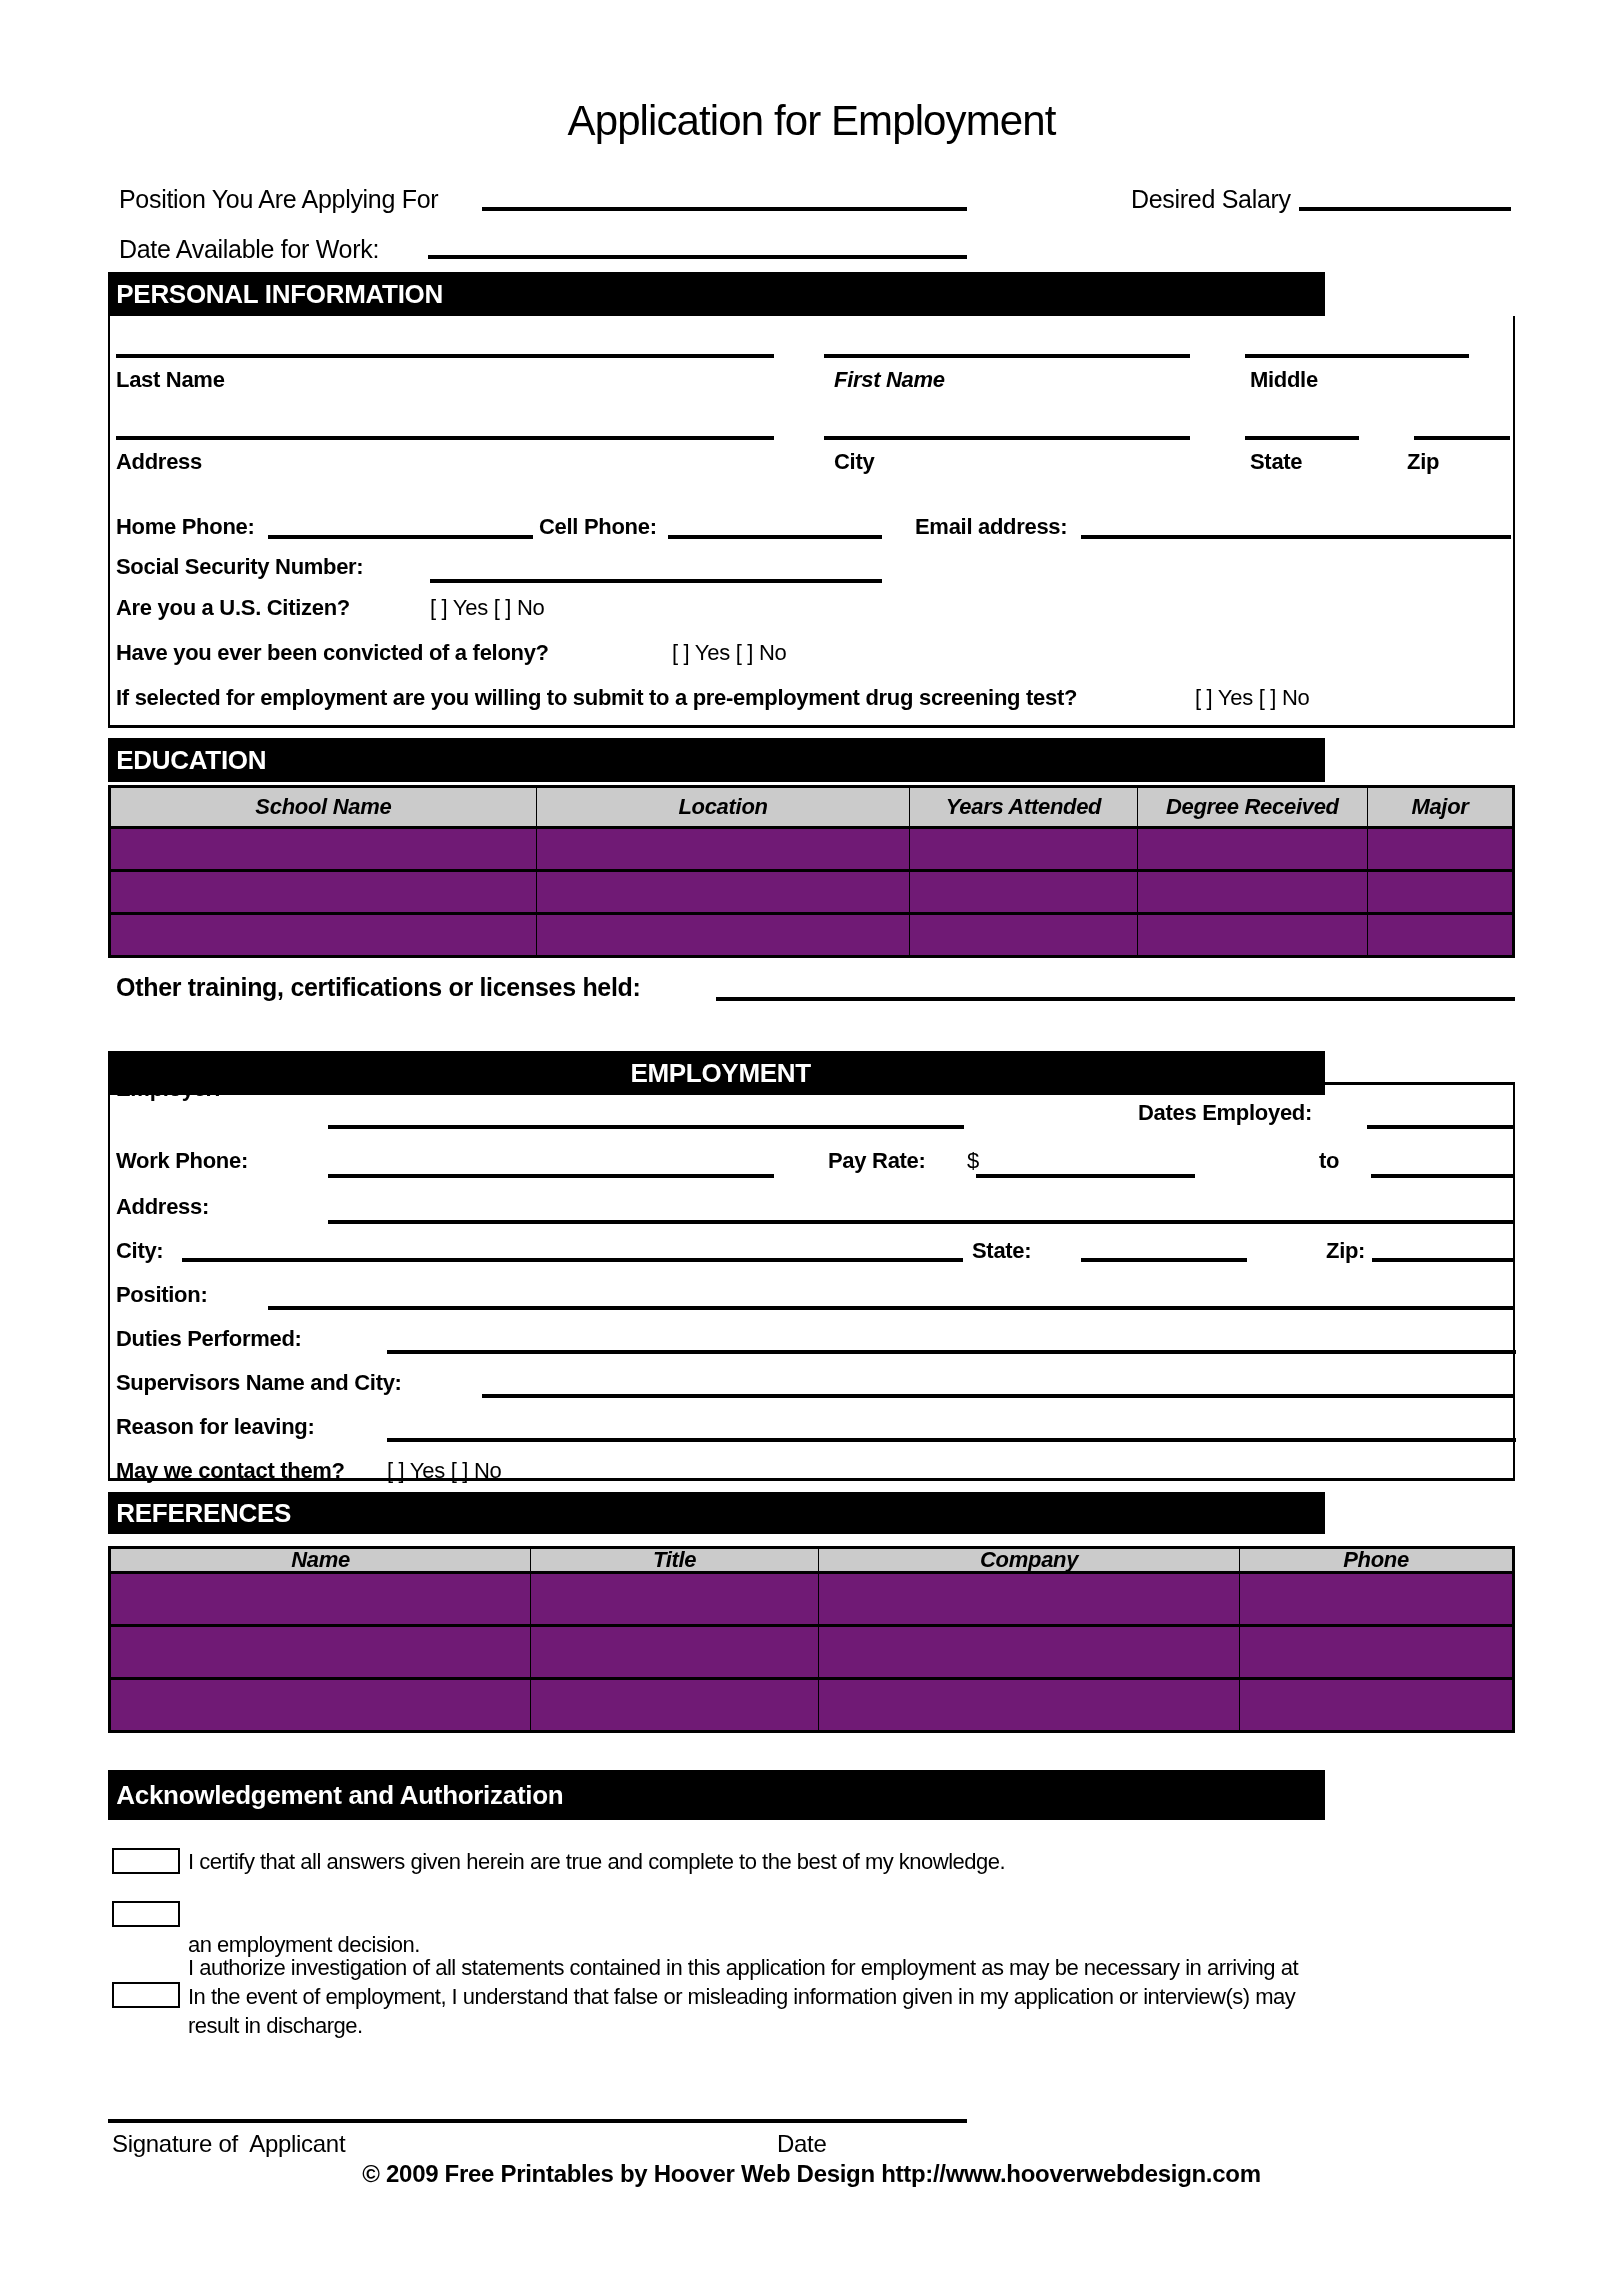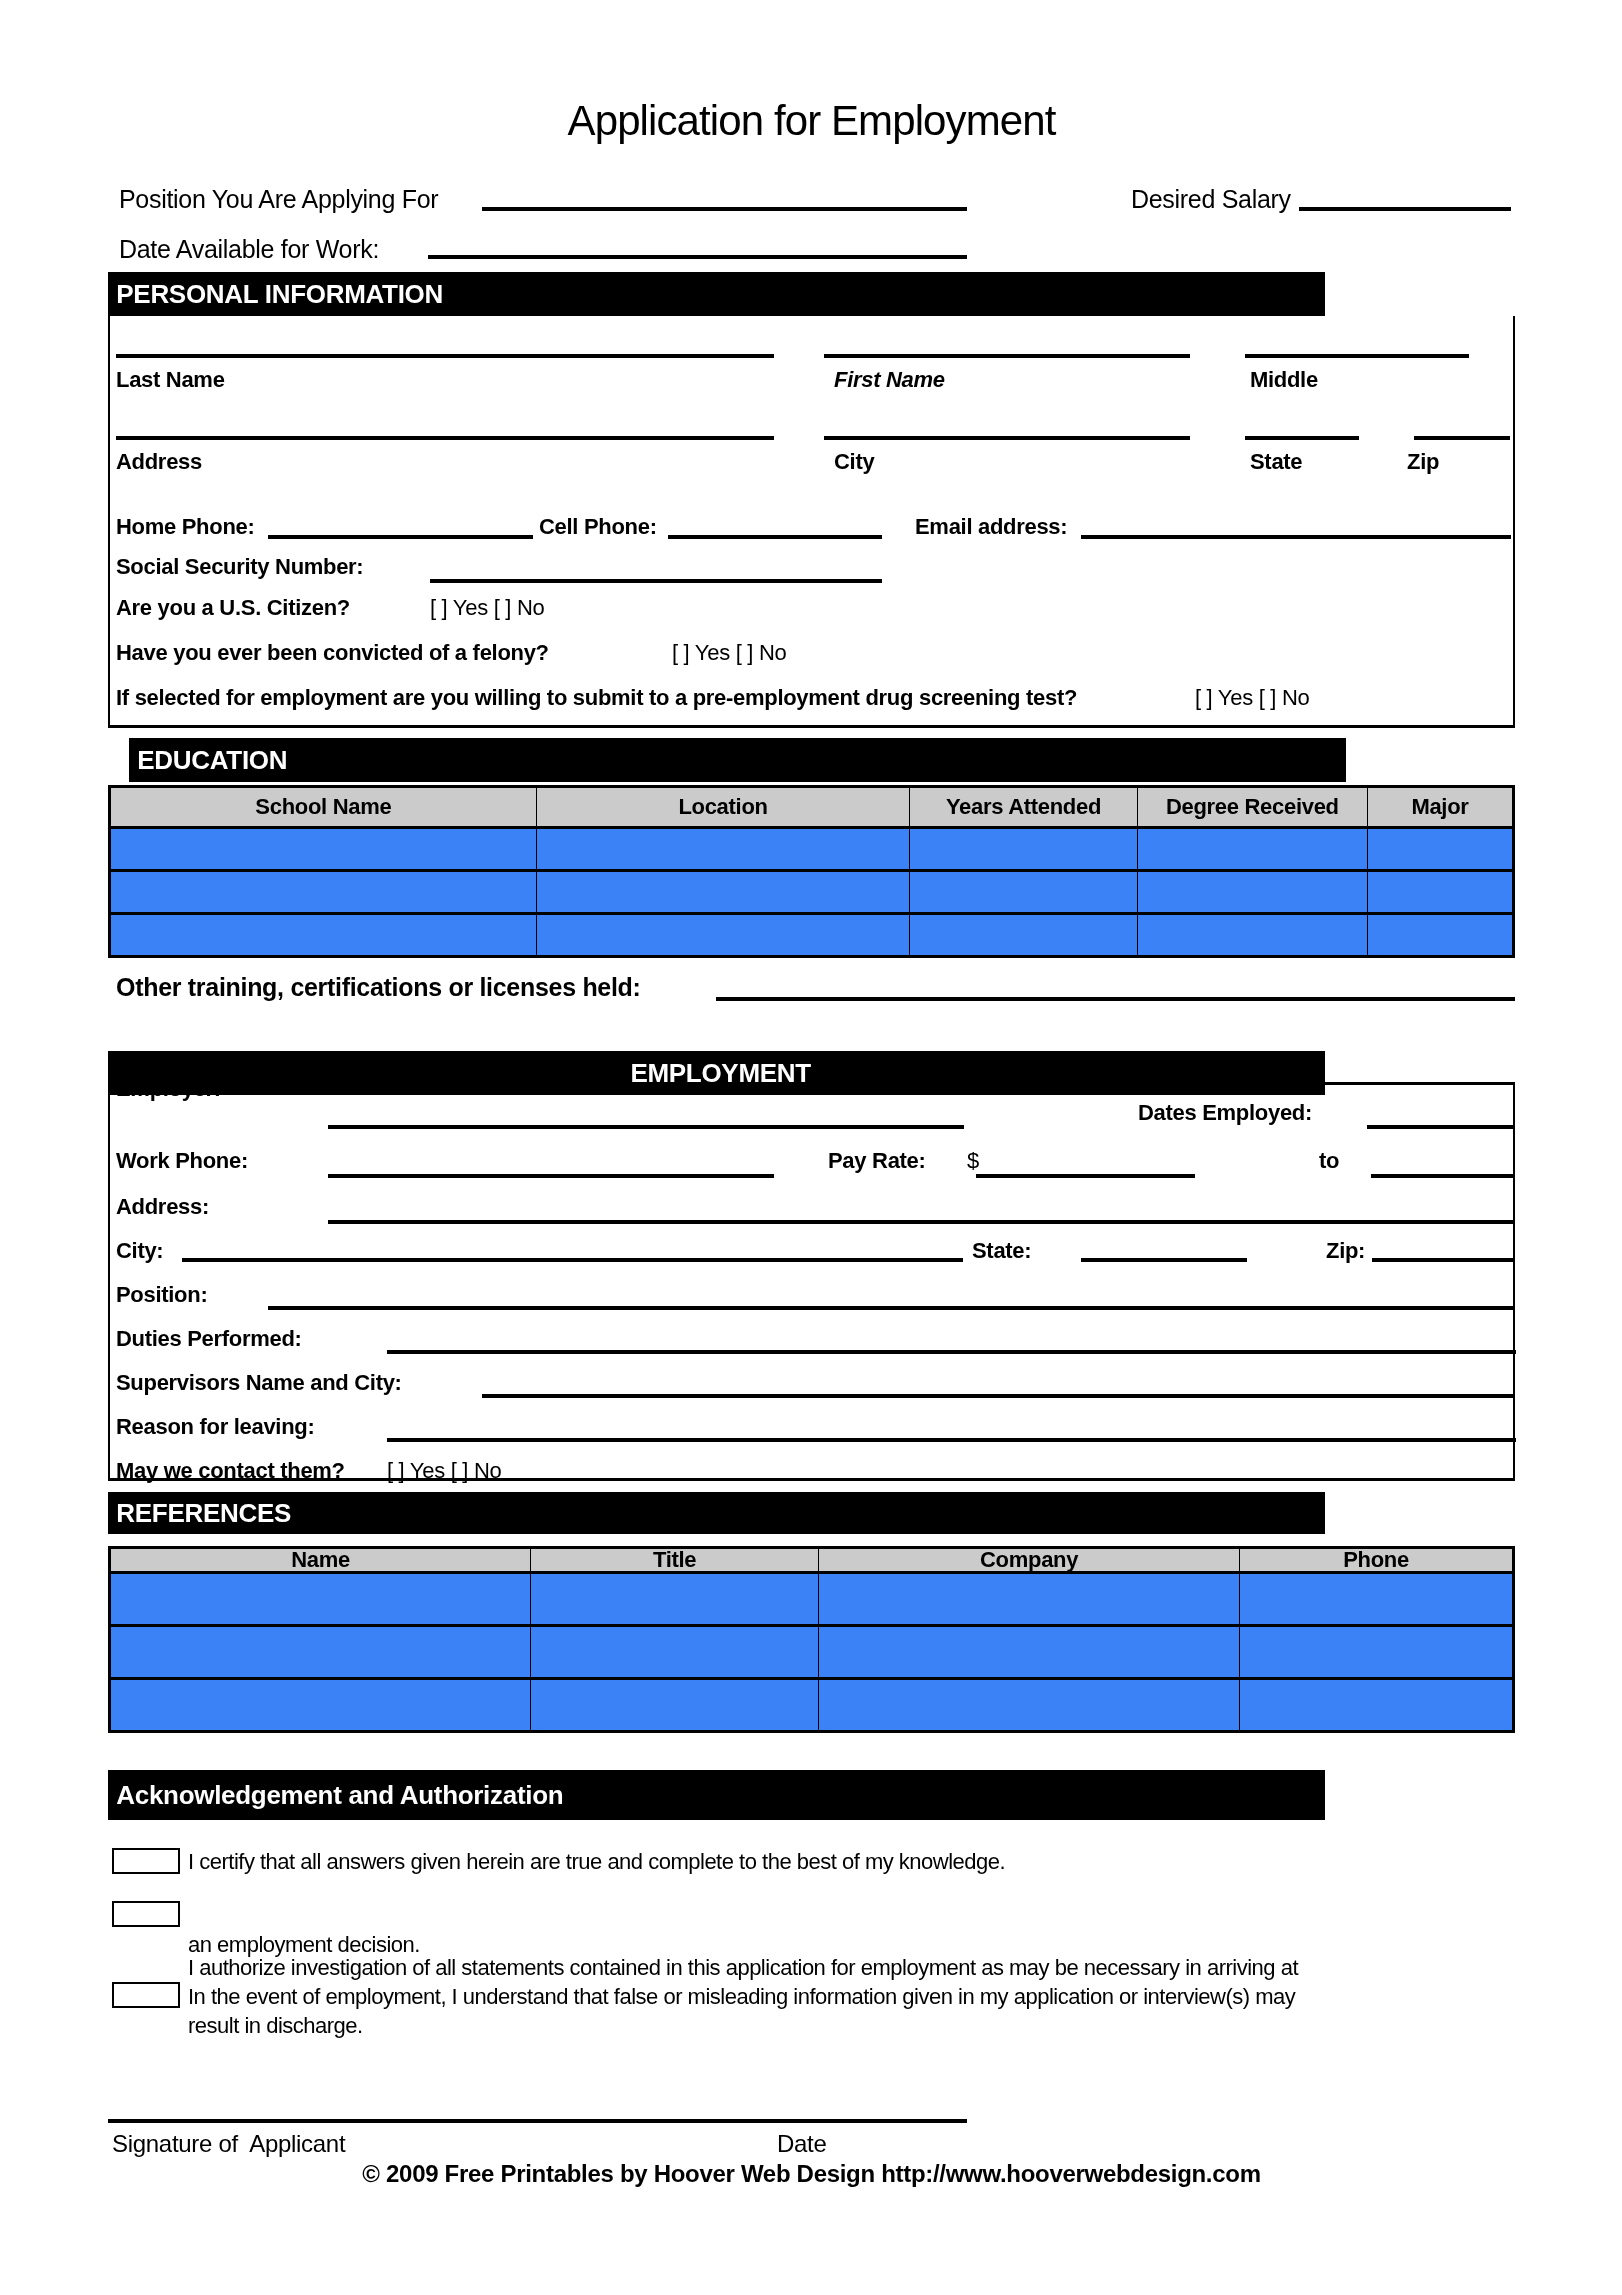--- a/index.html
+++ b/index.html
@@ -15,21 +15,21 @@
     white-space:nowrap;
   }
   .lbl{position:absolute;font-weight:bold;font-size:22px;white-space:nowrap;}
   .rtxt{position:absolute;font-weight:normal;font-size:22px;white-space:nowrap;}
   .toplbl{position:absolute;font-size:25px;white-space:nowrap;}
   .title{
     position:absolute;left:108px;width:1407px;top:97px;text-align:center;
     font-size:42px;letter-spacing:-0.9px;white-space:nowrap;
   }
   .pbox{position:absolute;box-sizing:border-box;border:2.8px solid #000;}
-  .formtable{position:absolute;border-collapse:collapse;table-layout:fixed;border:3.7px solid #000;background:#3b82f6;}
+  .formtable{position:absolute;border-collapse:collapse;table-layout:fixed;border:3.7px solid #000;background:#701a75;font-style:italic;}
   .formtable th{
     background:#cbcbcb;font-weight:bold;font-size:22px;text-align:center;vertical-align:middle;
     border:1.8px solid #000;border-top:3.7px solid #000;border-bottom:3.7px solid #000;padding:0;
   }
   .formtable td{border:1.8px solid #000;border-top:3.7px solid #000;border-bottom:3.7px solid #000;padding:0;}
   .edu th{height:38px;}
   .edu td{height:40px;}
   .refs th{height:22px;line-height:22px;}
   .refs td{height:50px;}
   .ackbox{position:absolute;left:112px;width:64px;height:22px;border:2.8px solid #000;background:#fff;}
@@ -85,21 +85,21 @@
 
   <div class="lbl" style="left:116px;top:595px;">Are you a U.S. Citizen?</div>
   <div class="rtxt" style="left:430px;top:595px;">[ ]  Yes [ ]  No</div>
 
   <div class="lbl" style="left:116px;top:640px;">Have you ever been convicted of a felony?</div>
   <div class="rtxt" style="left:672px;top:640px;">[ ]  Yes [ ]  No</div>
 
   <div class="lbl" style="left:116px;top:685px;">If selected for employment are you willing to submit to a pre-employment drug screening test?</div>
   <div class="rtxt" style="left:1195px;top:685px;">[ ]  Yes [ ]  No</div>
 
-  <div class="bar" style="top:738px;margin-left:21px;">EDUCATION</div>
+  <div class="bar" style="top:738px;">EDUCATION</div>
   <table class="formtable edu" style="left:108px;top:785px;width:1407px;">
     <colgroup>
       <col style="width:30.4%">
         <col style="width:26.6%">
         <col style="width:16.2%">
         <col style="width:16.4%">
         <col style="width:10.4%">
     </colgroup>
     <thead>
       <tr>

